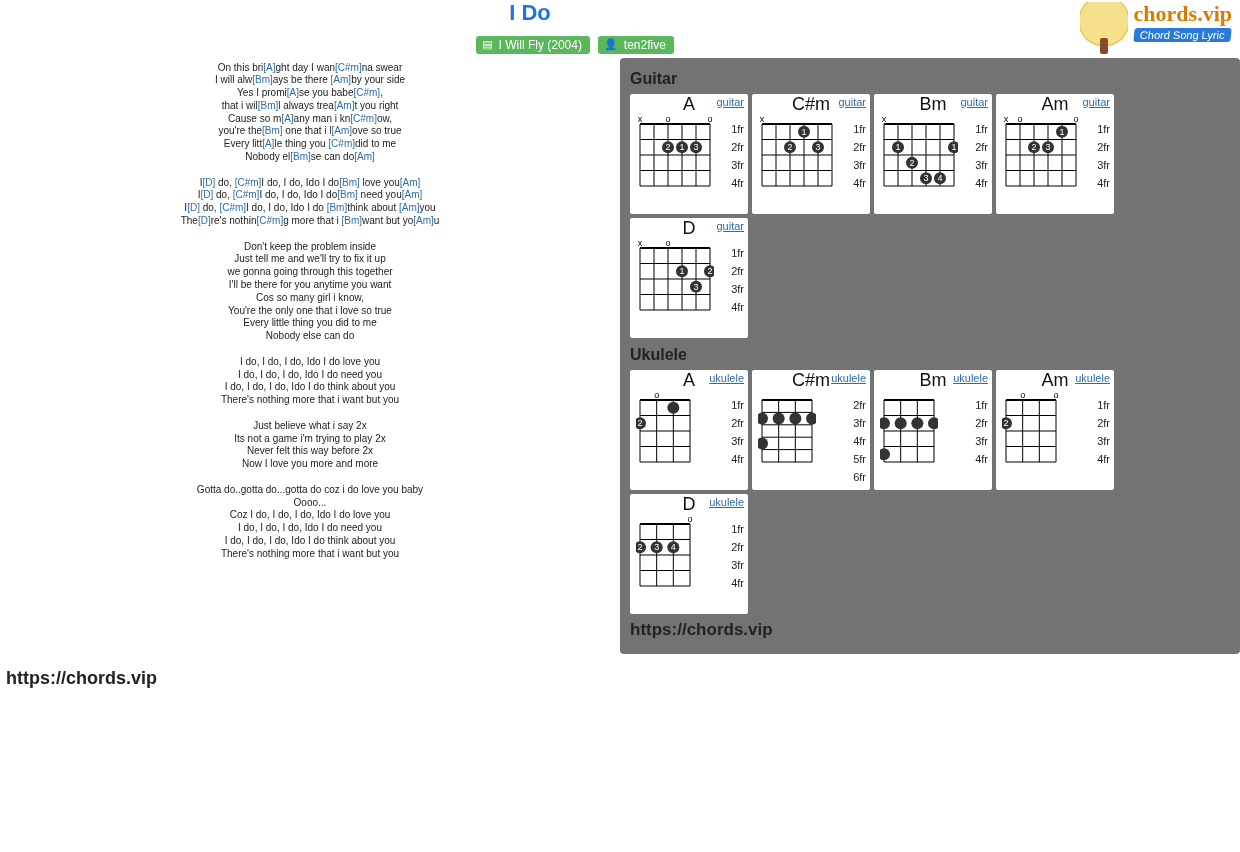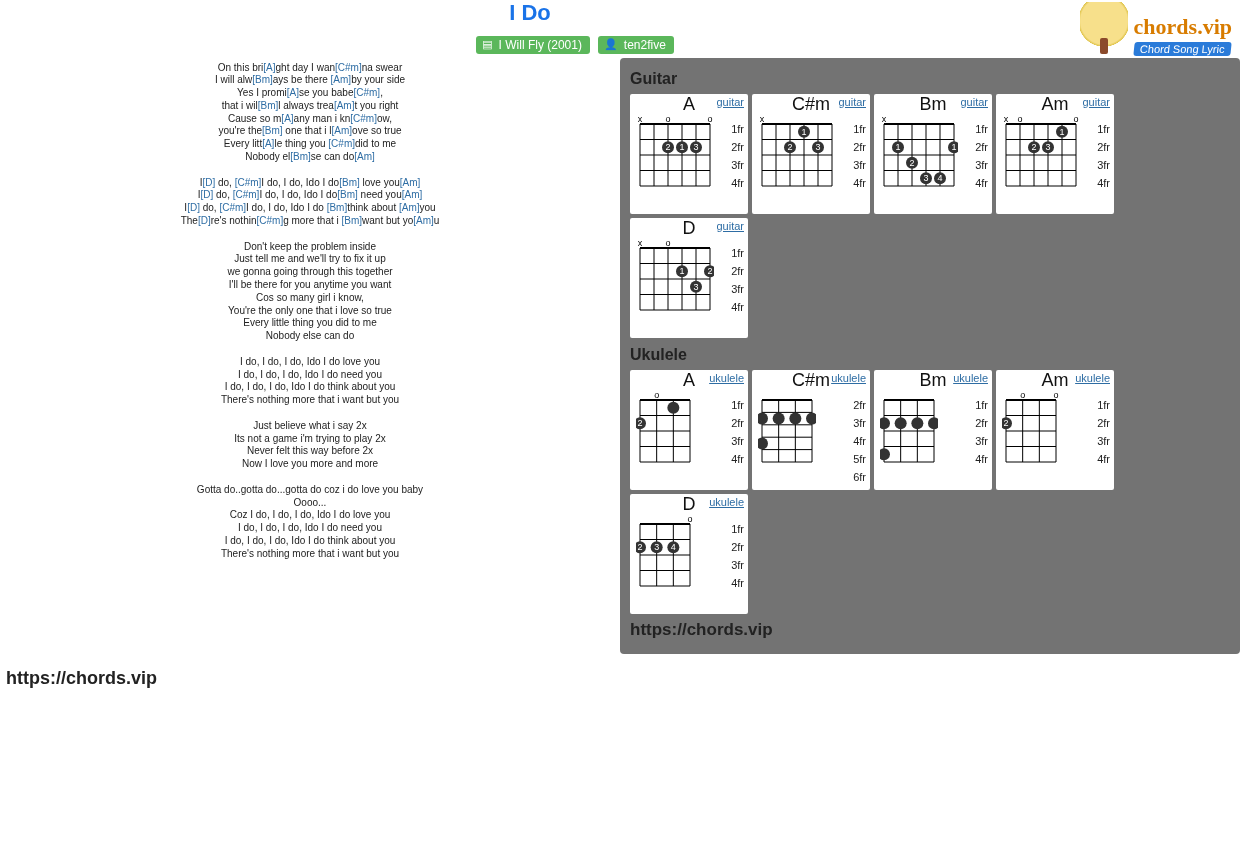--- a/index.html
+++ b/index.html
@@ -37,21 +37,21 @@
     padding: 2px 8px 2px 6px;
     margin: 0 2px;
   }
   .badge .bicon { margin-right: 6px; font-size: 11px; }
 
   .logo {
     position: absolute;
     right: 8px;
     top: 2px;
     display: flex;
-    align-items: flex-end;
+    align-items: flex-start;
     gap: 6px;
   }
   .logo-uke {
     width: 48px; height: 54px;
     background: radial-gradient(circle at 50% 35%, #f7e08b 0 55%, #e0c54e 60%, transparent 61%);
     position: relative;
   }
   .logo-uke::after{
     content:"";
     position:absolute;
@@ -159,21 +159,21 @@
   }
 </style>
 </head>
 <body>
 
 <div class="header">
   <div class="title">I Do</div>
   <div class="badges">
     <span class="badge">
       <span class="bicon">▤</span>
-      <span>I Will Fly (2001)</span>
+      <span>I Will Fly (2004)</span>
     </span>
     <span class="badge">
       <span class="bicon">👤</span>
       <span>ten2five</span>
     </span>
   </div>
   <div class="logo">
     <div class="logo-uke"></div>
     <div class="logo-text">
       <div class="logo-line1">chords.vip</div>

